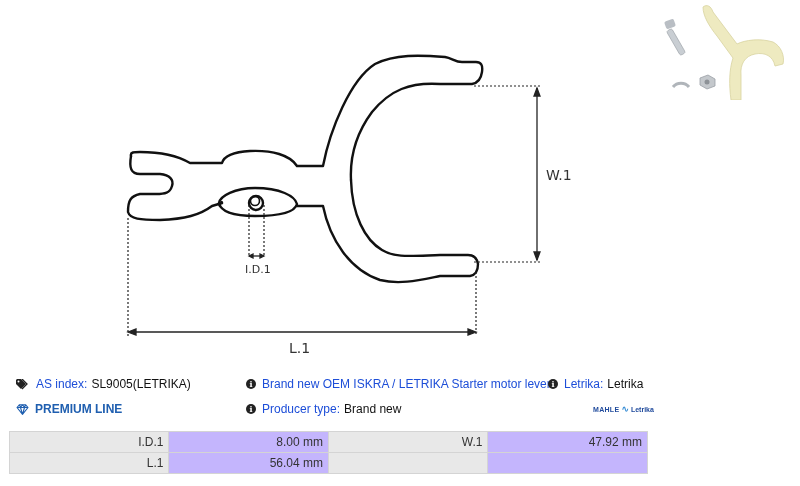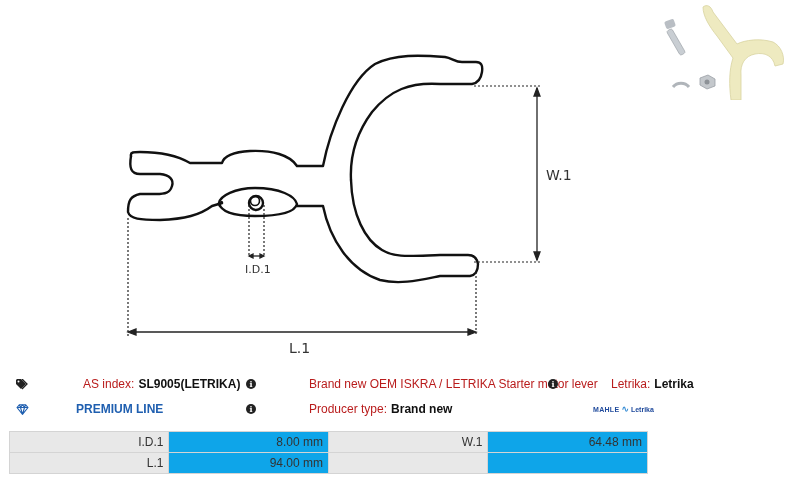--- a/index.html
+++ b/index.html
@@ -4,38 +4,38 @@
   <style>
     * { box-sizing: border-box; margin: 0; padding: 0; }
     html, body { width: 800px; height: 486px; background: #ffffff; overflow: hidden; }
     body { font-family: "Liberation Sans", sans-serif; color: #333; position: relative; }
 
     .drawing { position: absolute; left: 0; top: 0; width: 650px; height: 370px; }
     .photo { position: absolute; left: 645px; top: 0; width: 155px; height: 100px; }
 
     .info { position: absolute; left: 0; top: 372px; width: 800px; height: 50px; font-size: 12px; }
     .info-item { position: absolute; display: flex; align-items: center; white-space: nowrap; }
-    .info-item .lbl { color: #b91c1c; margin-left: 47px; }
-    .info-item .val { color: #111; font-weight: bold; margin-left: 4px; }
+    .info-item .lbl { color: #1d4ed8; }
+    .info-item .val { color: #111; font-weight: normal; margin-left: 4px; }
     .icon { display: inline-flex; align-items: center; justify-content: center; margin-right: 6px; }
-    .premium { color: #1f5fb0; font-weight: bold; font-size: 12px; margin-left: 41px; }
+    .premium { color: #1f5fb0; font-weight: bold; font-size: 12px; }
 
     .info-circle { width: 10px; height: 10px; border-radius: 50%; background: #222; color: #fff;
       font-size: 8px; font-weight: bold; font-family: "DejaVu Serif", serif; line-height: 10px; text-align: center; }
 
     .brand-logo { position: absolute; left: 593px; top: 32px; display: flex; align-items: center; font-size: 7px; font-weight: bold; }
     .brand-logo .mahle { color: #1f4a9c; letter-spacing: 0.3px; }
     .brand-logo .wave { color: #3a8fd6; margin: 0 2px; font-size: 9px; }
     .brand-logo .letrika { color: #1f4a9c; }
 
     table.specs { position: absolute; left: 9px; top: 431px; width: 639px; border-collapse: collapse;
       font-size: 12px; border: 1px solid #cfcfcf; }
     table.specs td { height: 21px; border: 1px solid #d4d4d4; padding: 0 5px; text-align: right; color: #333; }
     table.specs td.k { background: #e8e8e8; width: 160px; }
-    table.specs td.v { background: #0ea5e9; width: 160px; }
+    table.specs td.v { background: #c4b5fd; width: 160px; }
   </style>
 </head>
 <body>
 
 <svg class="drawing" viewBox="0 0 650 370" xmlns="http://www.w3.org/2000/svg">
   <g fill="none" stroke="#111" stroke-width="2.4" stroke-linejoin="round" stroke-linecap="round">
 
     <path d="M131 156 C130 152 134 152 140 152 C160 152 178 156 190 163 L222 163 C224 156 232 152 250 151 C272 150 290 155 297 166 L323 166 C330 130 350 80 375 64 C395 54 420 55 445 57 C452 58 455 62 462 62 L476 62 C481 62 483 65 482 72 C481 79 478 83 472 84 L440 84 C410 82 390 90 372 112 C355 135 350 160 351 180"></path>
 
     <path d="M131 156 C129 168 131 174 140 174 L160 174 C170 175 174 180 172 186 C170 193 165 194 156 194 L140 194 C131 196 128 200 128 212 C130 219 140 220 160 220 C185 219 200 215 212 206 L222 203"></path>
@@ -138,22 +138,22 @@
     <span class="letrika">Letrika</span>
   </div>
 </div>
 
 <table class="specs">
   <tbody>
     <tr>
       <td class="k">I.D.1</td>
       <td class="v">8.00 mm</td>
       <td class="k">W.1</td>
-      <td class="v">64.48 mm</td>
+      <td class="v">47.92 mm</td>
     </tr>
     <tr>
       <td class="k">L.1</td>
-      <td class="v">94.00 mm</td>
+      <td class="v">56.04 mm</td>
       <td class="k"></td>
       <td class="v"></td>
     </tr>
   </tbody>
 </table>
 
 </body></html>

